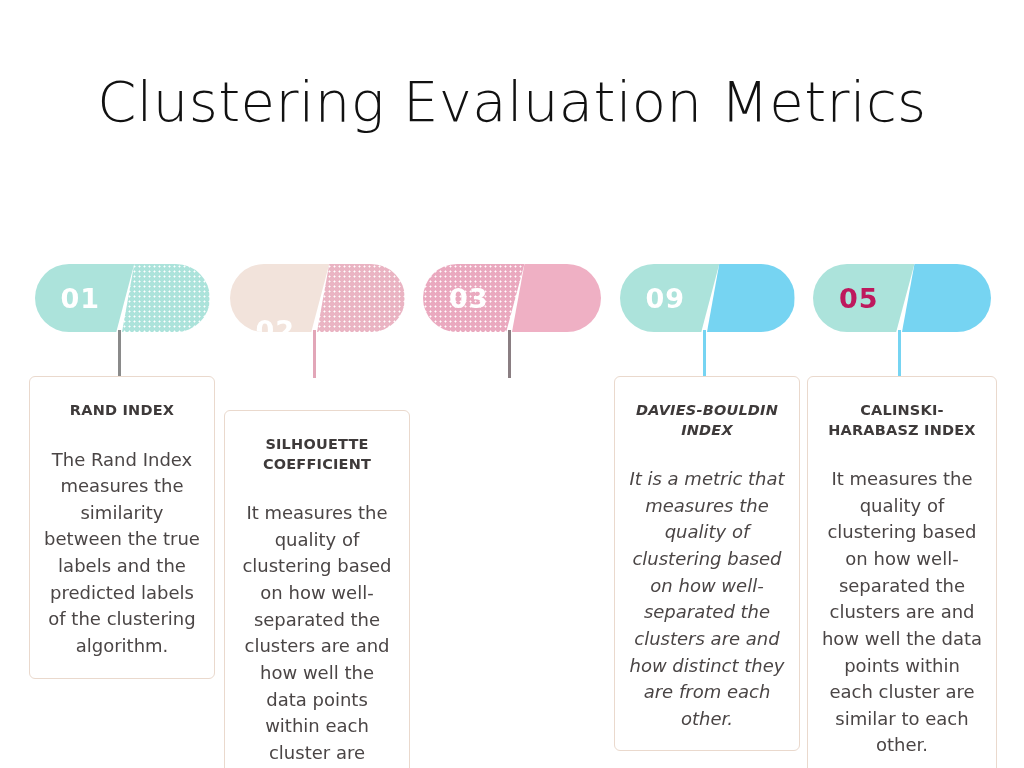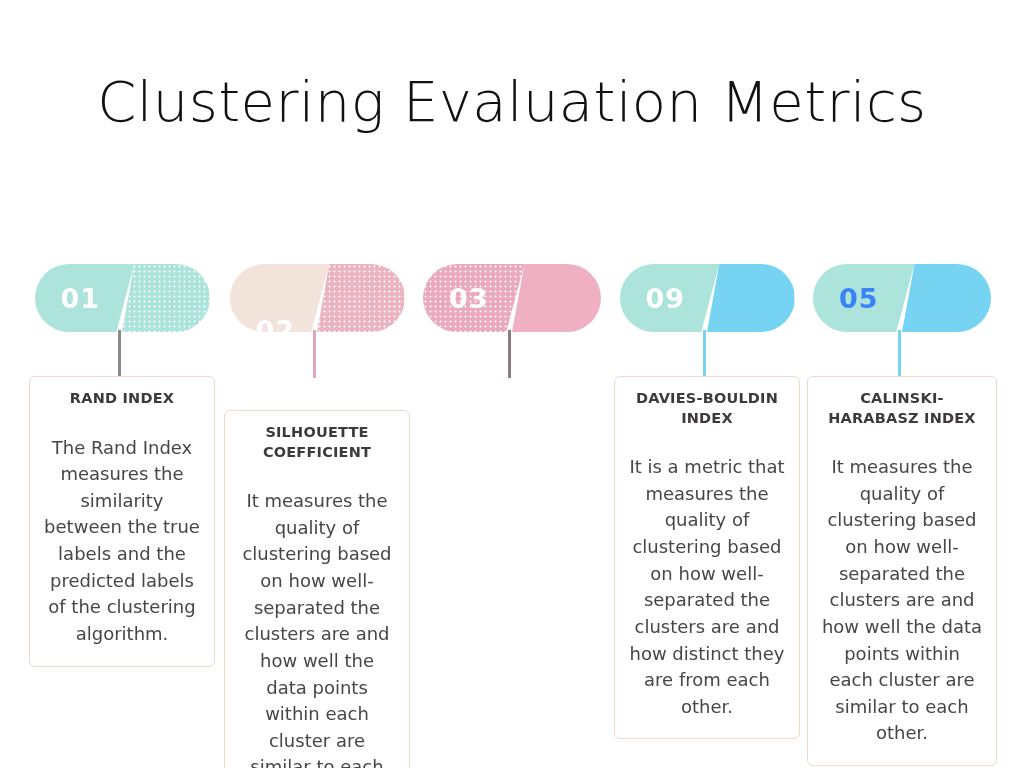--- a/index.html
+++ b/index.html
@@ -108,21 +108,21 @@
     flex: none;
   }
 
   
   .card {
     width: 186px;
     box-sizing: border-box;
     border: 1px solid #ead9cd;
     border-radius: 6px;
     background: #ffffff;
-    padding: 12px 12px 18px 12px;
+    padding: 24px 12px 18px 12px;
     text-align: center;
     min-height: 272px;
     margin-top: -2px;
   }
   .step:nth-child(3) .card,
   .step:nth-child(5) .card { width: 190px; }
 
   .card-title {
     font-family: "DejaVu Sans", sans-serif;
     font-size: 14.5px;
@@ -184,31 +184,31 @@
     <div class="connector" style="background: rgb(138, 126, 130);"></div>
   </div>
 
   <div class="step">
     <div class="pill">
       <div class="pill-half pill-left" style="background: rgb(172, 227, 219);"></div>
       <div class="pill-half pill-right" style="background: rgb(118, 212, 242);"></div>
       <span class="pill-number" style="color: rgb(255, 255, 255);">09</span>
     </div>
     <div class="connector" style="background: rgb(118, 212, 242);"></div>
-    <div class="card" style="border-color: rgb(234, 217, 205);">
+    <div class="card" style="border-color: rgb(234, 217, 205); font-style: italic;">
       <p class="card-title" style="color: rgb(62, 58, 58);">DAVIES-BOULDIN INDEX</p>
       <p class="card-body" style="color: rgb(74, 69, 69);">It is a metric that measures the quality of clustering based on how well-separated the clusters are and how distinct they are from each other.</p>
     </div>
   </div>
 
   <div class="step">
     <div class="pill">
       <div class="pill-half pill-left" style="background: rgb(172, 227, 219);"></div>
       <div class="pill-half pill-right" style="background: rgb(118, 212, 242);"></div>
-      <span class="pill-number" style="color: #3b82f6;">05</span>
+      <span class="pill-number" style="color: #be185d;">05</span>
     </div>
     <div class="connector" style="background: rgb(118, 212, 242);"></div>
     <div class="card" style="border-color: rgb(234, 217, 205);">
       <p class="card-title" style="color: rgb(62, 58, 58);">CALINSKI-HARABASZ INDEX</p>
       <p class="card-body" style="color: rgb(74, 69, 69);">It measures the quality of clustering based on how well-separated the clusters are and how well the data points within each cluster are similar to each other.</p>
     </div>
   </div>
 
 </div>
 

